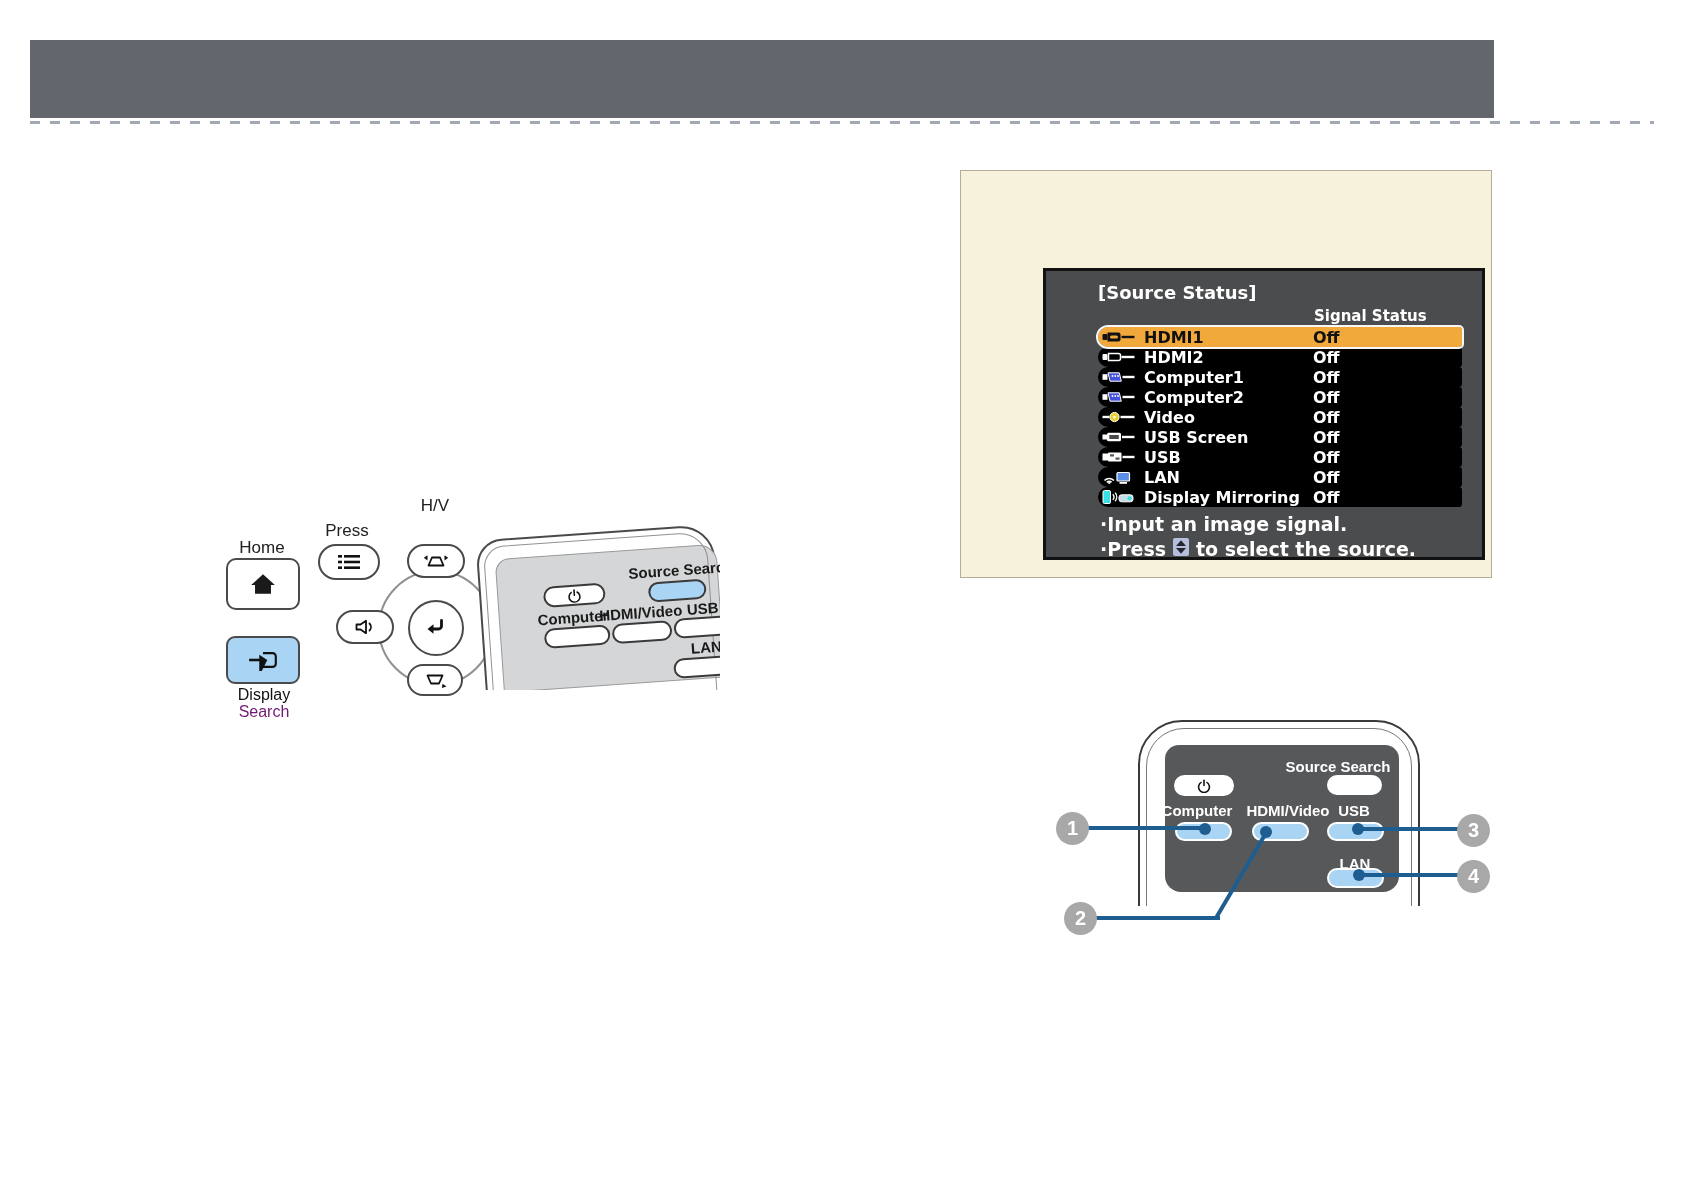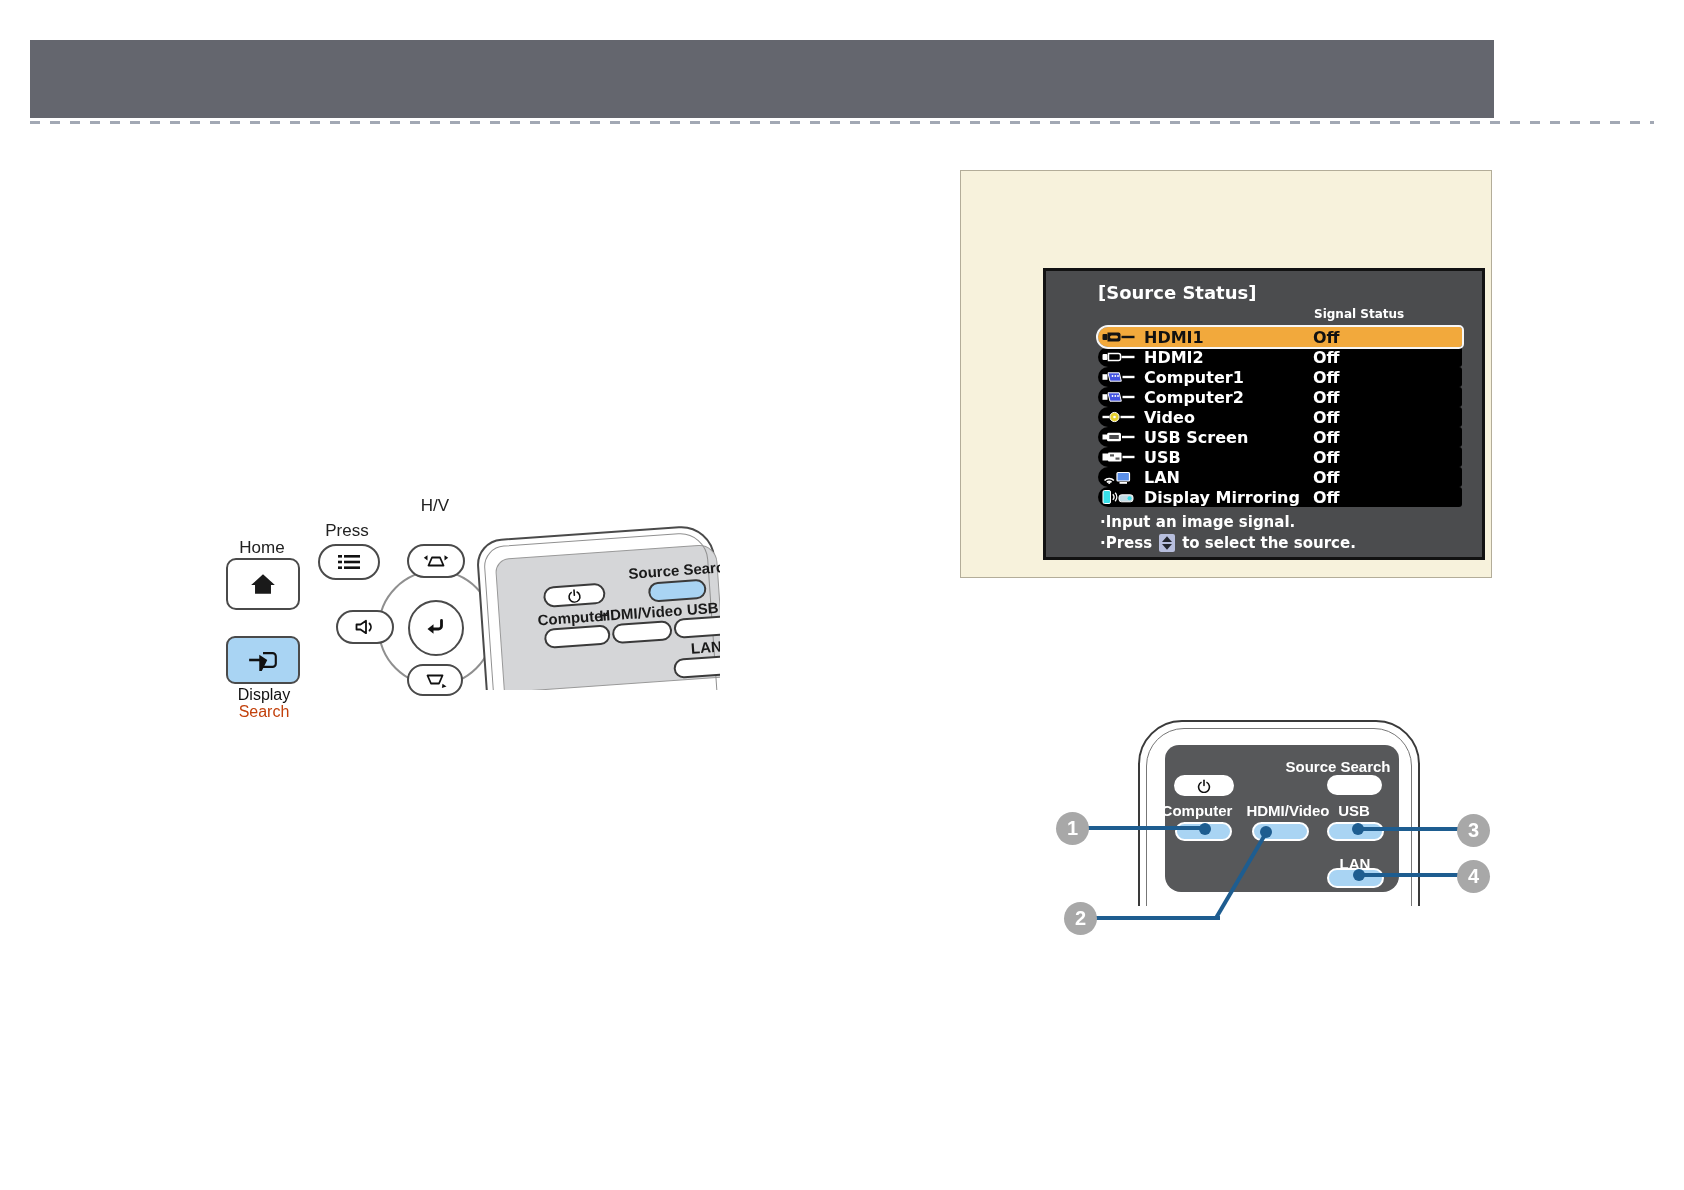--- a/index.html
+++ b/index.html
@@ -14,21 +14,21 @@
   
   .ring{left:378px;top:570px;width:116px;height:116px;border:2px solid #8f8f8f;border-radius:50%;}
   .cp-lbl{font-size:17px;color:#222;text-align:center;}
   .home-lbl{left:212px;top:538px;width:100px;}
   .menu-lbl{left:312px;top:521px;width:70px;}
   .hv-lbl{left:405px;top:496px;width:60px;}
   .cp-btn{background:#fff;border:2px solid #4a4a4a;display:flex;align-items:center;justify-content:center;}
   .home-btn{left:226px;top:558px;width:74px;height:52px;border-radius:10px;}
   .ssrc-btn{left:226px;top:636px;width:74px;height:48px;border-radius:9px;background:#a9d4f3;}
   .src-l1{left:214px;top:686px;width:100px;font-size:16px;color:#111;}
-  .src-l2{left:214px;top:703px;width:100px;font-size:16px;color:#c2410c;}
+  .src-l2{left:214px;top:703px;width:100px;font-size:16px;color:#701a75;}
   .menu-btn{left:318px;top:544px;width:62px;height:36px;border-radius:18px;}
   .vol-btn{left:336px;top:610px;width:58px;height:34px;border-radius:17px;}
   .hv-btn{left:407px;top:544px;width:58px;height:34px;border-radius:17px;}
   .enter-btn{left:408px;top:600px;width:56px;height:56px;border-radius:50%;}
   .kd-btn{left:407px;top:664px;width:56px;height:32px;border-radius:16px;}
 
   
   .rl-clip{left:474px;top:498px;width:246px;height:192px;overflow:hidden;}
   .rl-shell{position:absolute;left:8px;top:34px;width:238px;height:200px;background:#fff;
     border:2px solid #4a4a4a;border-radius:26px 34px 8px 8px;transform:rotate(-4deg);box-sizing:border-box;}
@@ -46,31 +46,31 @@
   .rd-line{position:absolute;inset:6px;border:1.5px solid #777;border-radius:38px 38px 6px 6px;pointer-events:none;}
   .rd-panel{position:absolute;left:25px;top:23px;width:234px;height:147px;background:#57585a;border-radius:14px 14px 16px 16px;}
   .rd-lbl{position:absolute;font-size:15px;font-weight:bold;color:#fff;text-align:center;}
   .wpill{border:2px solid #fff;}
 
   
   .beige{left:960px;top:170px;width:532px;height:408px;background:#f7f2dc;border:1px solid #b3ad99;}
   .osd{left:1043px;top:268px;width:442px;height:292px;background:#4b4c4e;border:3px solid #121212;
     font-family:"DejaVu Sans",sans-serif;color:#fff;}
   .osd-title{position:absolute;left:52px;top:11px;font-size:18px;font-weight:bold;}
-  .osd-colhead{position:absolute;left:268px;top:36px;font-size:12px;font-weight:bold;}
+  .osd-colhead{position:absolute;left:268px;top:36px;font-size:15px;font-weight:bold;}
   .osd-rows{position:absolute;left:52px;top:56px;width:364px;}
   .orow{position:relative;height:20px;background:#000;border-radius:10px 3px 3px 10px;
     display:flex;align-items:center;padding-left:4px;}
   .orow.sel{background:#f2a93c;outline:2px solid #f7f7f7;z-index:2;}
   .olab{margin-left:6px;font-size:16px;font-weight:bold;color:#fff;white-space:nowrap;}
   .orow.sel .olab{color:#111;}
   .osta{position:absolute;left:215px;font-size:16px;font-weight:bold;color:#fff;}
   .orow.sel .osta{color:#111;}
-  .osd-hints{position:absolute;left:54px;top:242px;font-size:15px;font-weight:bold;}
-  .hint2{display:flex;align-items:flex-end;margin-top:3px;}
+  .osd-hints{position:absolute;left:54px;top:242px;font-size:19px;font-weight:bold;}
+  .hint2{display:flex;align-items:flex-start;margin-top:3px;}
   .hint2 svg{margin:0 7px;}
 
   
   .co-circle{width:33px;height:33px;border-radius:50%;background:#a8a8a8;color:#fff;
     font-size:20px;font-weight:bold;text-align:center;line-height:33px;z-index:6;}
   .co-line{background:#1e5d90;height:4px;z-index:5;}
   .co-dot{width:12px;height:12px;border-radius:50%;background:#1e5d90;z-index:6;}
   .c1{left:1056px;top:812px;} .c2{left:1064px;top:902px;} .c3{left:1457px;top:814px;} .c4{left:1457px;top:860px;}
   .l1{left:1086px;top:826px;width:122px;}
   .l2h{left:1094px;top:916px;width:126px;}

